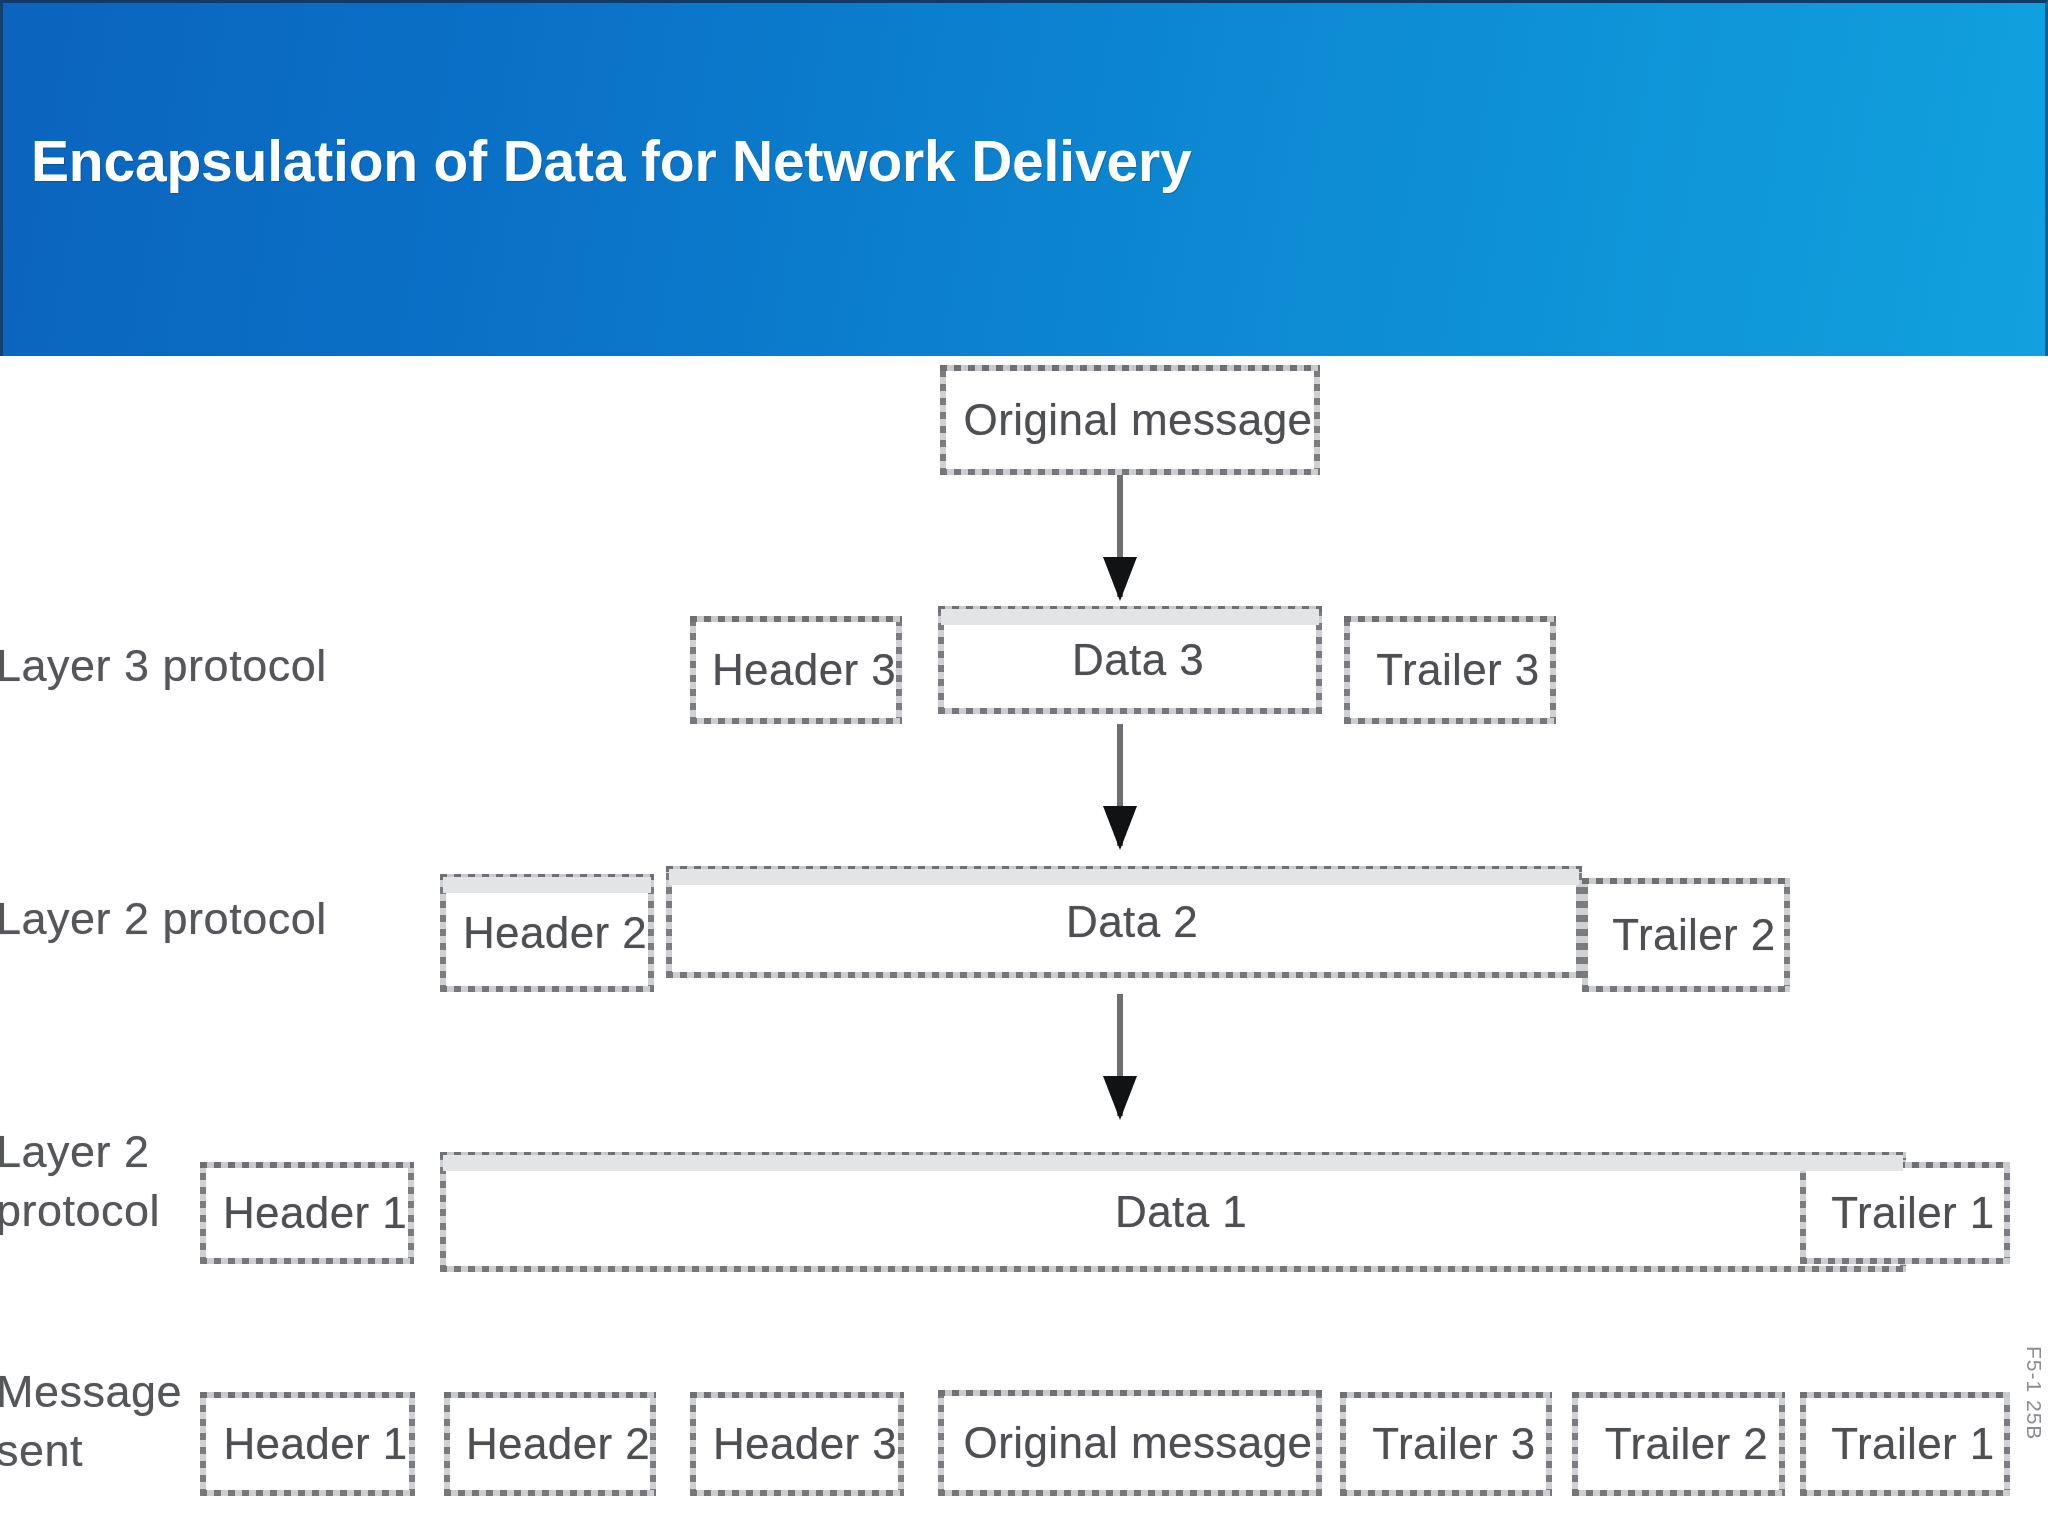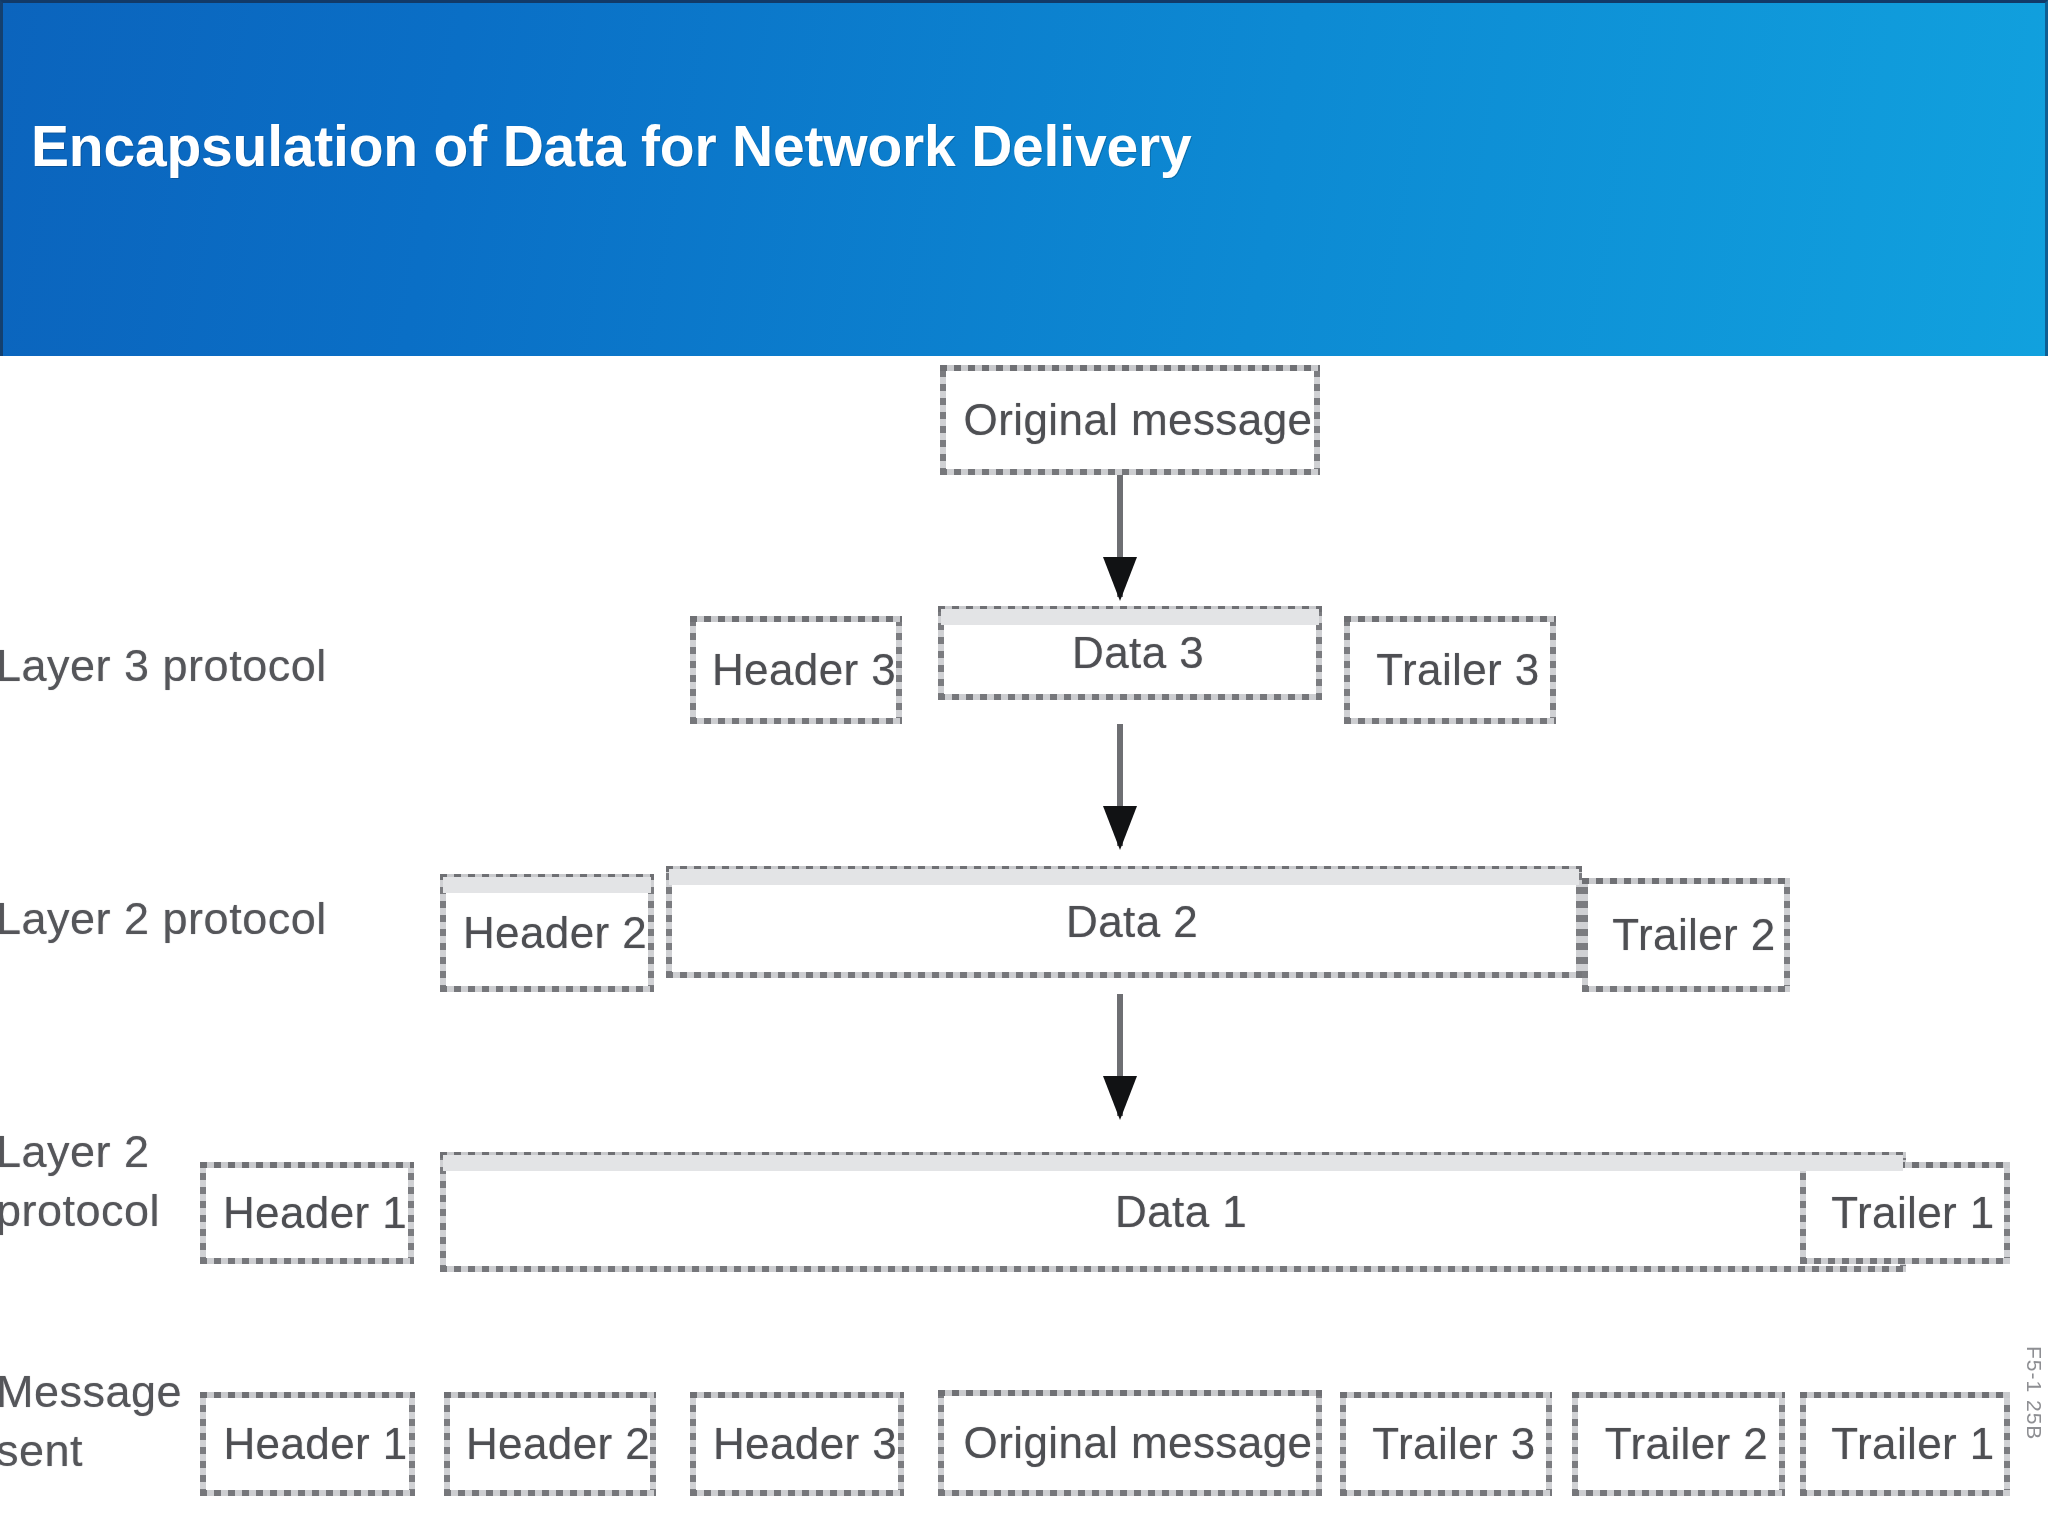--- a/index.html
+++ b/index.html
@@ -24,21 +24,21 @@
     height: 356px;
     background: linear-gradient(100deg, #0b64bd 0%, #0a6fc6 22%, #0d8ad3 62%, #11a1de 100%);
     box-sizing: border-box;
     border-top: 3px solid #123a68;
     border-left: 3px solid #14406f;
     border-right: 3px solid #0e5f94;
   }
   #title-text {
     position: absolute;
     left: 28px;
-    top: 112px;
+    top: 127px;
     color: #ffffff;
     font-size: 57px;
     font-weight: bold;
     letter-spacing: -0.2px;
     line-height: 1.1;
     white-space: nowrap;
     text-shadow: 1px 1px 0 rgba(0,0,0,0.18);
   }
 
   
@@ -161,21 +161,21 @@
 
   <div class="flow-arrow" style="left:1117px; top:119px; height:122px;">
     <span class="arrow-head"></span>
   </div>
 
   <div class="row-label" style="left:-4px; top:280px;">Layer 3 protocol</div>
 
   <div class="pdu-box" style="left:690px; top:260px; width:212px; height:108px;">
     <span class="pdu-label">Header 3</span>
   </div>
-  <div class="pdu-box shaded" style="left:938px; top:250px; width:384px; height:94px;">
+  <div class="pdu-box shaded" style="left:938px; top:250px; width:384px; height:108px;">
     <span class="pdu-label">Data 3</span>
   </div>
   <div class="pdu-box" style="left:1344px; top:260px; width:212px; height:108px;">
     <span class="pdu-label">Trailer 3</span>
   </div>
 
   <div class="flow-arrow" style="left:1117px; top:368px; height:122px;">
     <span class="arrow-head"></span>
   </div>
 

